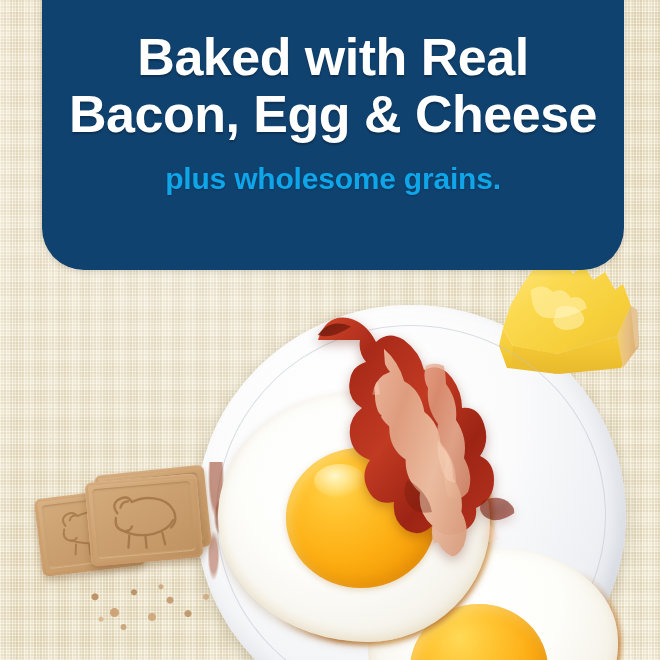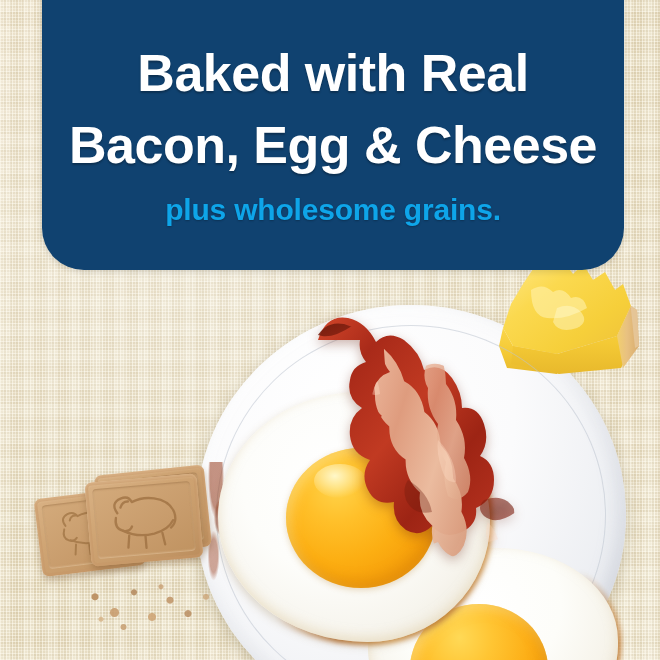--- a/index.html
+++ b/index.html
@@ -52,22 +52,22 @@
   .hl{
     color:#ffffff;
     font-weight:bold;
     letter-spacing:-0.5px;
     text-align:center;
     line-height:.98;
     text-shadow:0 2px 2px rgba(0,0,0,.28);
     white-space:nowrap;
     font-stretch:condensed;
   }
-  .hl1{font-size:52px;margin-top:22px;}
-  .hl2{font-size:52px;margin-top:21px;}
+  .hl1{font-size:52px;margin-top:6px;}
+  .hl2{font-size:52px;margin-top:6px;}
   .sub{
     color:#0ea5e9;font-weight:bold;font-size:30px;
     margin-top:22px;letter-spacing:-0.2px;
     text-shadow:0 1px 2px rgba(0,0,0,.25);
     white-space:nowrap;
   }
 
   
   .photo{position:absolute;inset:0;z-index:10;}
 

